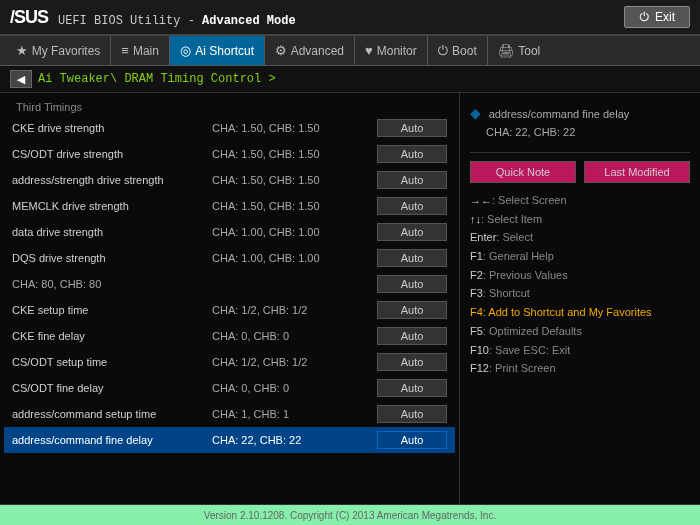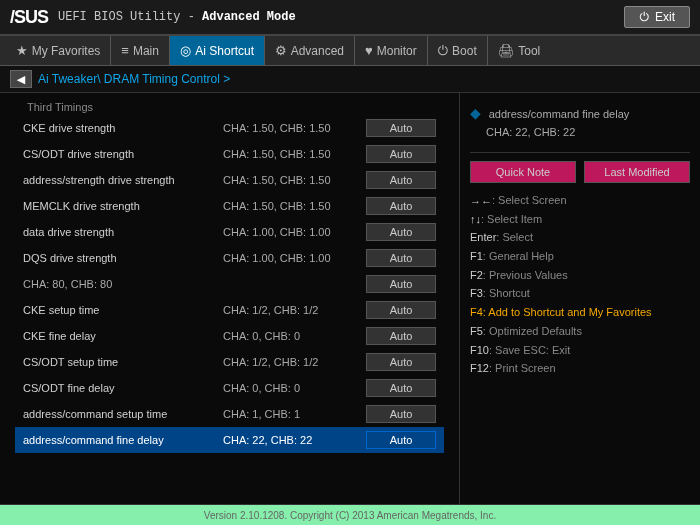--- a/index.html
+++ b/index.html
@@ -18,21 +18,21 @@
       background: #1a1a1a;
       border-bottom: 2px solid #444;
       display: flex;
       align-items: center;
       justify-content: space-between;
       padding: 0 10px;
       height: 36px;
     }
     #logo-area {
       display: flex;
-      align-items: center;
+      align-items: flex-end;
       gap: 10px;
     }
     #asus-logo {
       color: #fff;
       font-weight: bold;
       font-size: 18px;
       font-family: Arial, sans-serif;
       letter-spacing: -1px;
     }
     #title-advanced {
@@ -98,38 +98,38 @@
       color: #fff;
       width: 22px;
       height: 18px;
       font-size: 11px;
       cursor: pointer;
       display: flex;
       align-items: center;
       justify-content: center;
     }
     #breadcrumb-text {
-      color: #0ea5e9;
+      color: #84cc16;
       font-size: 12px;
-      font-family: Liberation Sans, sans-serif;
+      font-family: Liberation Mono, monospace;
     }
 
     
     #main-content {
       display: flex;
       height: calc(525px - 36px - 30px - 26px - 22px);
     }
 
     
     #left-panel {
       width: 460px;
       background: #0a0a0a;
       border-right: 1px solid #333;
       overflow-y: auto;
-      padding: 4px 15px;
+      padding: 4px 4px;
     }
 
     .section-header {
       color: #888;
       font-size: 11px;
       padding: 4px 12px 2px;
       font-family: Arial, sans-serif;
     }
 
     .setting-row {

